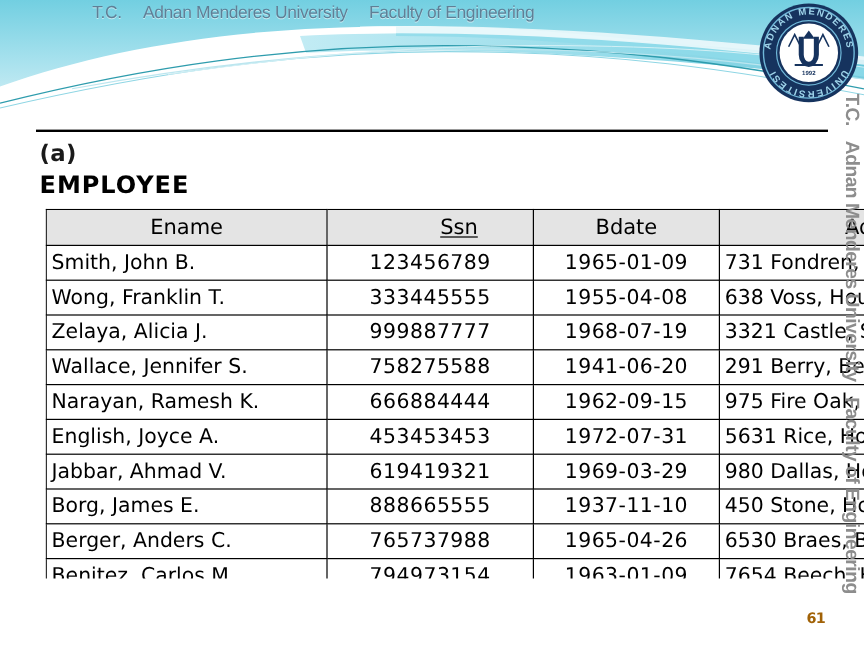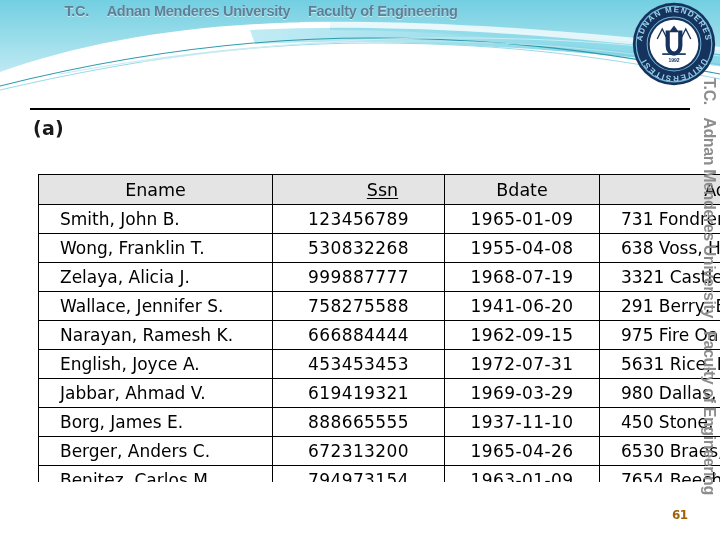--- a/index.html
+++ b/index.html
@@ -30,21 +30,21 @@
 
   .banner-title {
     position: absolute;
     left: 0; top: 3px;
     width: 612px;
     text-align: center;
     padding-right: 90px;
     box-sizing: border-box;
     font-family: "Liberation Sans Narrow", "Liberation Sans", sans-serif;
     font-size: 14.5px;
-    font-weight: bold;
+    font-weight: normal;
     letter-spacing: -0.3px;
     color: #5f7f96;
     white-space: nowrap;
     text-shadow: 0 1px 0 rgba(255,255,255,0.55);
   }
   .banner-title span { margin: 0 7px; }
 
   
   .logo-seal {
     position: absolute;
@@ -103,21 +103,21 @@
   }
   table.emp col.c-ename { width: 234px; }
   table.emp col.c-ssn   { width: 172px; }
   table.emp col.c-bdate { width: 155px; }
   table.emp col.c-addr  { width: 279px; }
 
   table.emp th, table.emp td {
     border: 1.6px solid #000000;
     height: 29px;
     box-sizing: border-box;
-    padding: 0 21px;
+    padding: 0 4px;
     font-size: 17px;
     color: #000000;
     white-space: nowrap;
     overflow: hidden;
   }
   table.emp thead th {
     background: #e4e4e4;
     text-align: center;
     font-weight: normal;
     font-size: 17.5px;
@@ -239,20 +239,21 @@
       <textPath href="#arcTop" startOffset="50%" text-anchor="middle">ADNAN MENDERES</textPath>
     </text>
     <text font-family="'Liberation Sans',sans-serif" font-size="9.5" font-weight="bold" fill="#9fd4ea" letter-spacing="1.6">
       <textPath href="#arcBot" startOffset="50%" text-anchor="middle">ÜNIVERSITESI</textPath>
     </text>
   </svg>
 
   <div class="divider"></div>
 
   <div class="fig-label">(a)</div>
+  <div class="table-title">EMPLOYEE</div>
 
   <div class="table-wrap">
     <table class="emp">
       <colgroup>
         <col class="c-ename">
           <col class="c-ssn">
           <col class="c-bdate">
           <col class="c-addr">
       </colgroup>
       <thead>
@@ -265,21 +266,21 @@
       </thead>
       <tbody id="emp-body">
           <tr>
             <td>Smith, John B.</td>
             <td class="num">123456789</td>
             <td class="num">1965-01-09</td>
             <td>731 Fondren, Houston, TX</td>
           </tr>
           <tr>
             <td>Wong, Franklin T.</td>
-            <td class="num">530832268</td>
+            <td class="num">333445555</td>
             <td class="num">1955-04-08</td>
             <td>638 Voss, Houston, TX</td>
           </tr>
           <tr>
             <td>Zelaya, Alicia J.</td>
             <td class="num">999887777</td>
             <td class="num">1968-07-19</td>
             <td>3321 Castle, Spring, TX</td>
           </tr>
           <tr>
@@ -307,21 +308,21 @@
             <td>980 Dallas, Houston, TX</td>
           </tr>
           <tr>
             <td>Borg, James E.</td>
             <td class="num">888665555</td>
             <td class="num">1937-11-10</td>
             <td>450 Stone, Houston, TX</td>
           </tr>
           <tr>
             <td>Berger, Anders C.</td>
-            <td class="num">672313200</td>
+            <td class="num">765737988</td>
             <td class="num">1965-04-26</td>
             <td>6530 Braes, Bellaire, TX</td>
           </tr>
           <tr>
             <td>Benitez, Carlos M.</td>
             <td class="num">794973154</td>
             <td class="num">1963-01-09</td>
             <td>7654 Beech, Houston, TX</td>
           </tr>
         </tbody>

